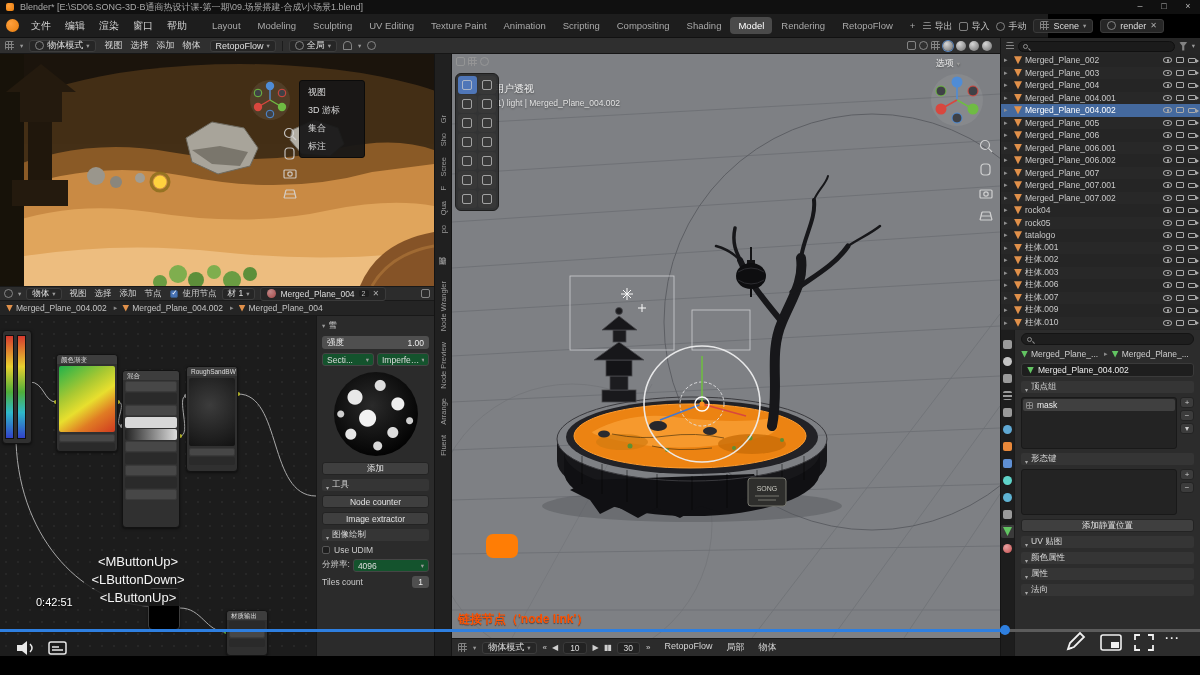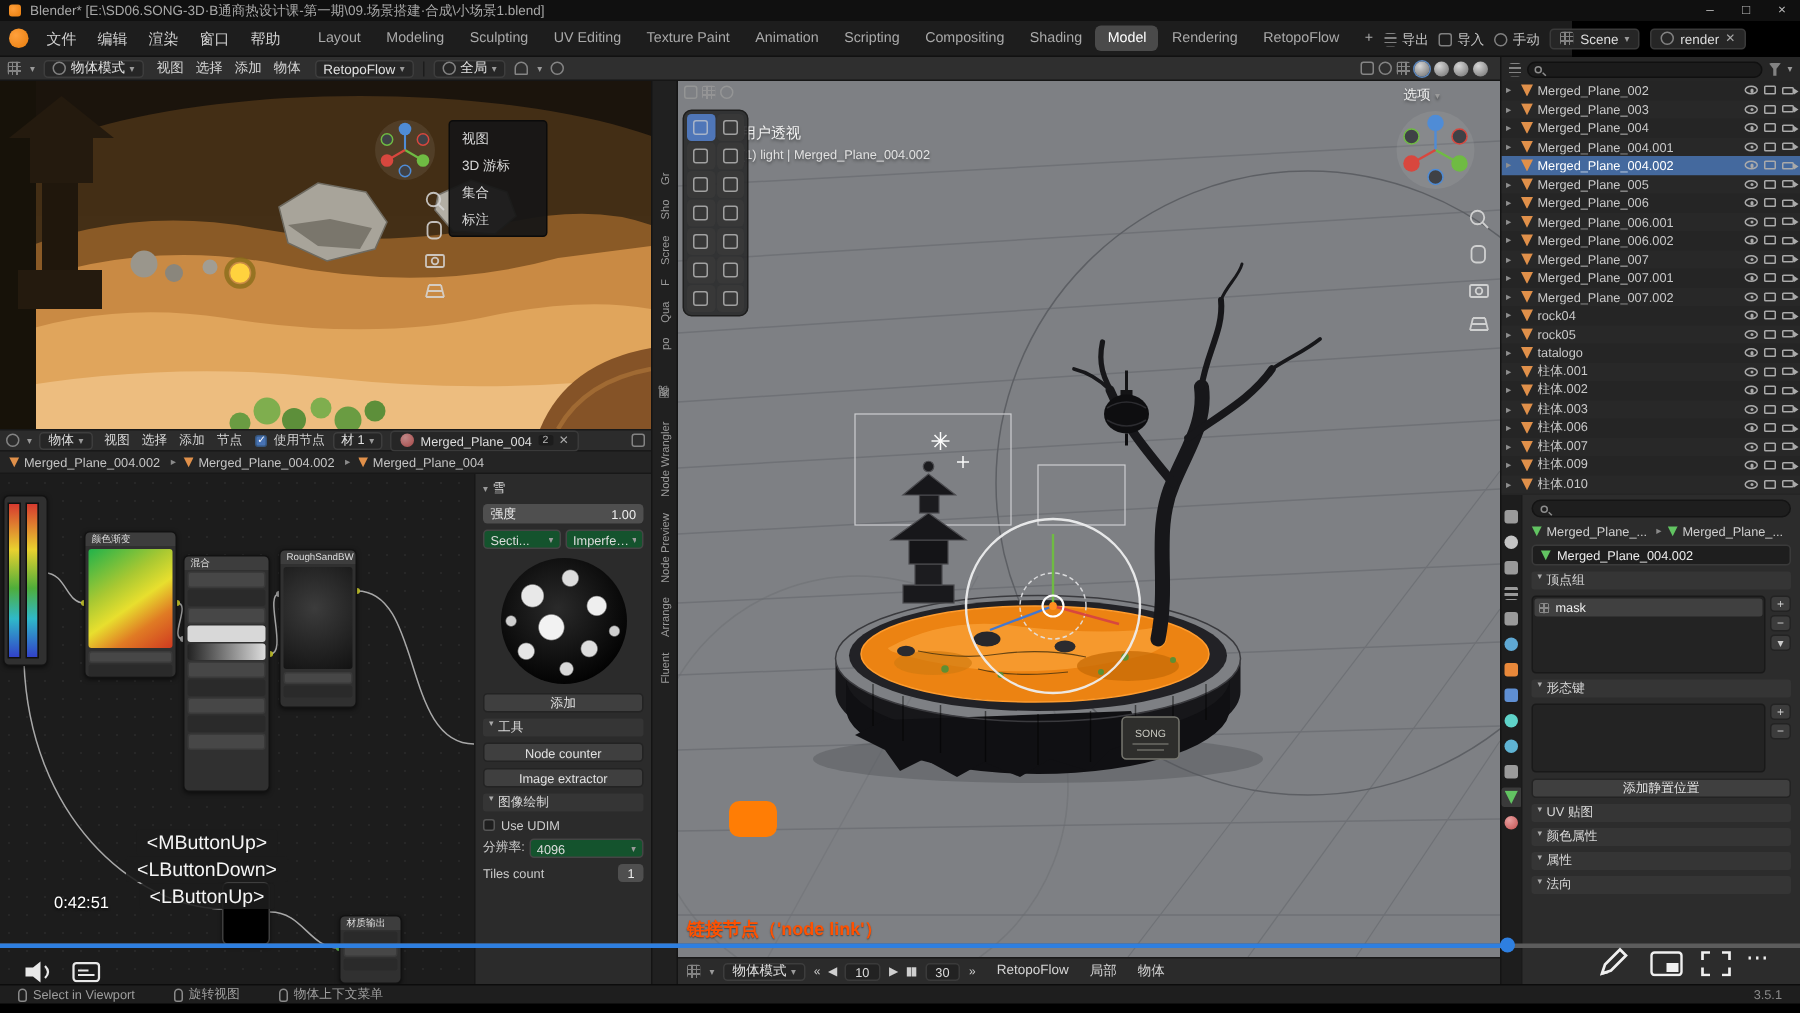--- a/index.html
+++ b/index.html
@@ -88,21 +88,21 @@
     radial-gradient(circle at 55% 16%,#ddd 0 5px,transparent 6px),
     radial-gradient(circle at 76% 38%,#eee 0 6px,transparent 7px),
     radial-gradient(circle at 40% 55%,#f2f2f2 0 8px,transparent 9px),
     radial-gradient(circle at 70% 72%,#ddd 0 5px,transparent 6px),
     radial-gradient(circle at 20% 74%,#e5e5e5 0 5px,transparent 6px),
     radial-gradient(circle at 52% 88%,#d8d8d8 0 4px,transparent 5px),
     radial-gradient(circle at 90% 58%,#cfcfcf 0 3px,transparent 4px),
     radial-gradient(circle at 8% 50%,#cfcfcf 0 3px,transparent 4px),
     radial-gradient(circle at 45% 40%,#2a2a2a 0%,#000 80%)}
   .btn{height:13px;background:#3f3f3f;border:1px solid #232323;border-radius:3px;display:flex;align-items:center;justify-content:center;color:#e2e2e2;white-space:nowrap}
-  .sect{display:flex;align-items:flex-start;gap:3px;color:#d8d8d8;background:#353535;border-radius:2px;height:12px;padding:0 4px}
+  .sect{display:flex;align-items:flex-end;gap:3px;color:#d8d8d8;background:#353535;border-radius:2px;height:12px;padding:0 4px}
   .sect::before{content:"▾";font-size:6px;color:#aaa}
   .cbrow{display:flex;align-items:center;gap:4px;color:#ccc}
   .num{margin-left:auto;background:#4f4f4f;border-radius:3px;padding:0 6px;height:12px;line-height:12px;color:#eee}
 
   
   .vtabs{position:absolute;left:434px;top:54px;width:18px;height:602px;background:#202020;border-left:1px solid #141414;border-right:1px solid #141414;display:flex;flex-direction:column;align-items:center}
   .vt-group{display:flex;flex-direction:column;gap:4px;align-items:center}
   .vt-top{margin-top:58px}.vt-bottom{margin-top:32px}
   .vtab{writing-mode:vertical-rl;transform:rotate(180deg);font-size:7.5px;color:#9b9b9b;padding:3px 1px;white-space:nowrap}
 
@@ -1076,38 +1076,20 @@
         <span>颜色属性</span>
       </div>
     <div class="sect">
         <span>属性</span>
       </div>
     <div class="sect">
         <span>法向</span>
       </div>
   </div>
 
-  <div class="statusbar">
-    <span style="display:flex;gap:26px">
-
-    <span class="sb-item">
-          <i class="mouse-ico"></i>
-          <span>Select in Viewport</span>
-        </span>
-        <span class="sb-item">
-          <i class="mouse-ico"></i>
-          <span>旋转视图</span>
-        </span>
-        <span class="sb-item">
-          <i class="mouse-ico"></i>
-          <span>物体上下文菜单</span>
-        </span>
-      </span>
-    <span class="sb-version">3.5.1</span>
-  </div>
 
   <div class="overlay">
     <div class="keys">
 
     <span class="key-pill">&lt;MButtonUp&gt;</span>
         <span class="key-pill">&lt;LButtonDown&gt;</span>
         <span class="key-pill">&lt;LButtonUp&gt;</span>
       </div>
     <div class="ptime">0:42:51</div>
     <div class="caption">链接节点（'node link'）</div>

